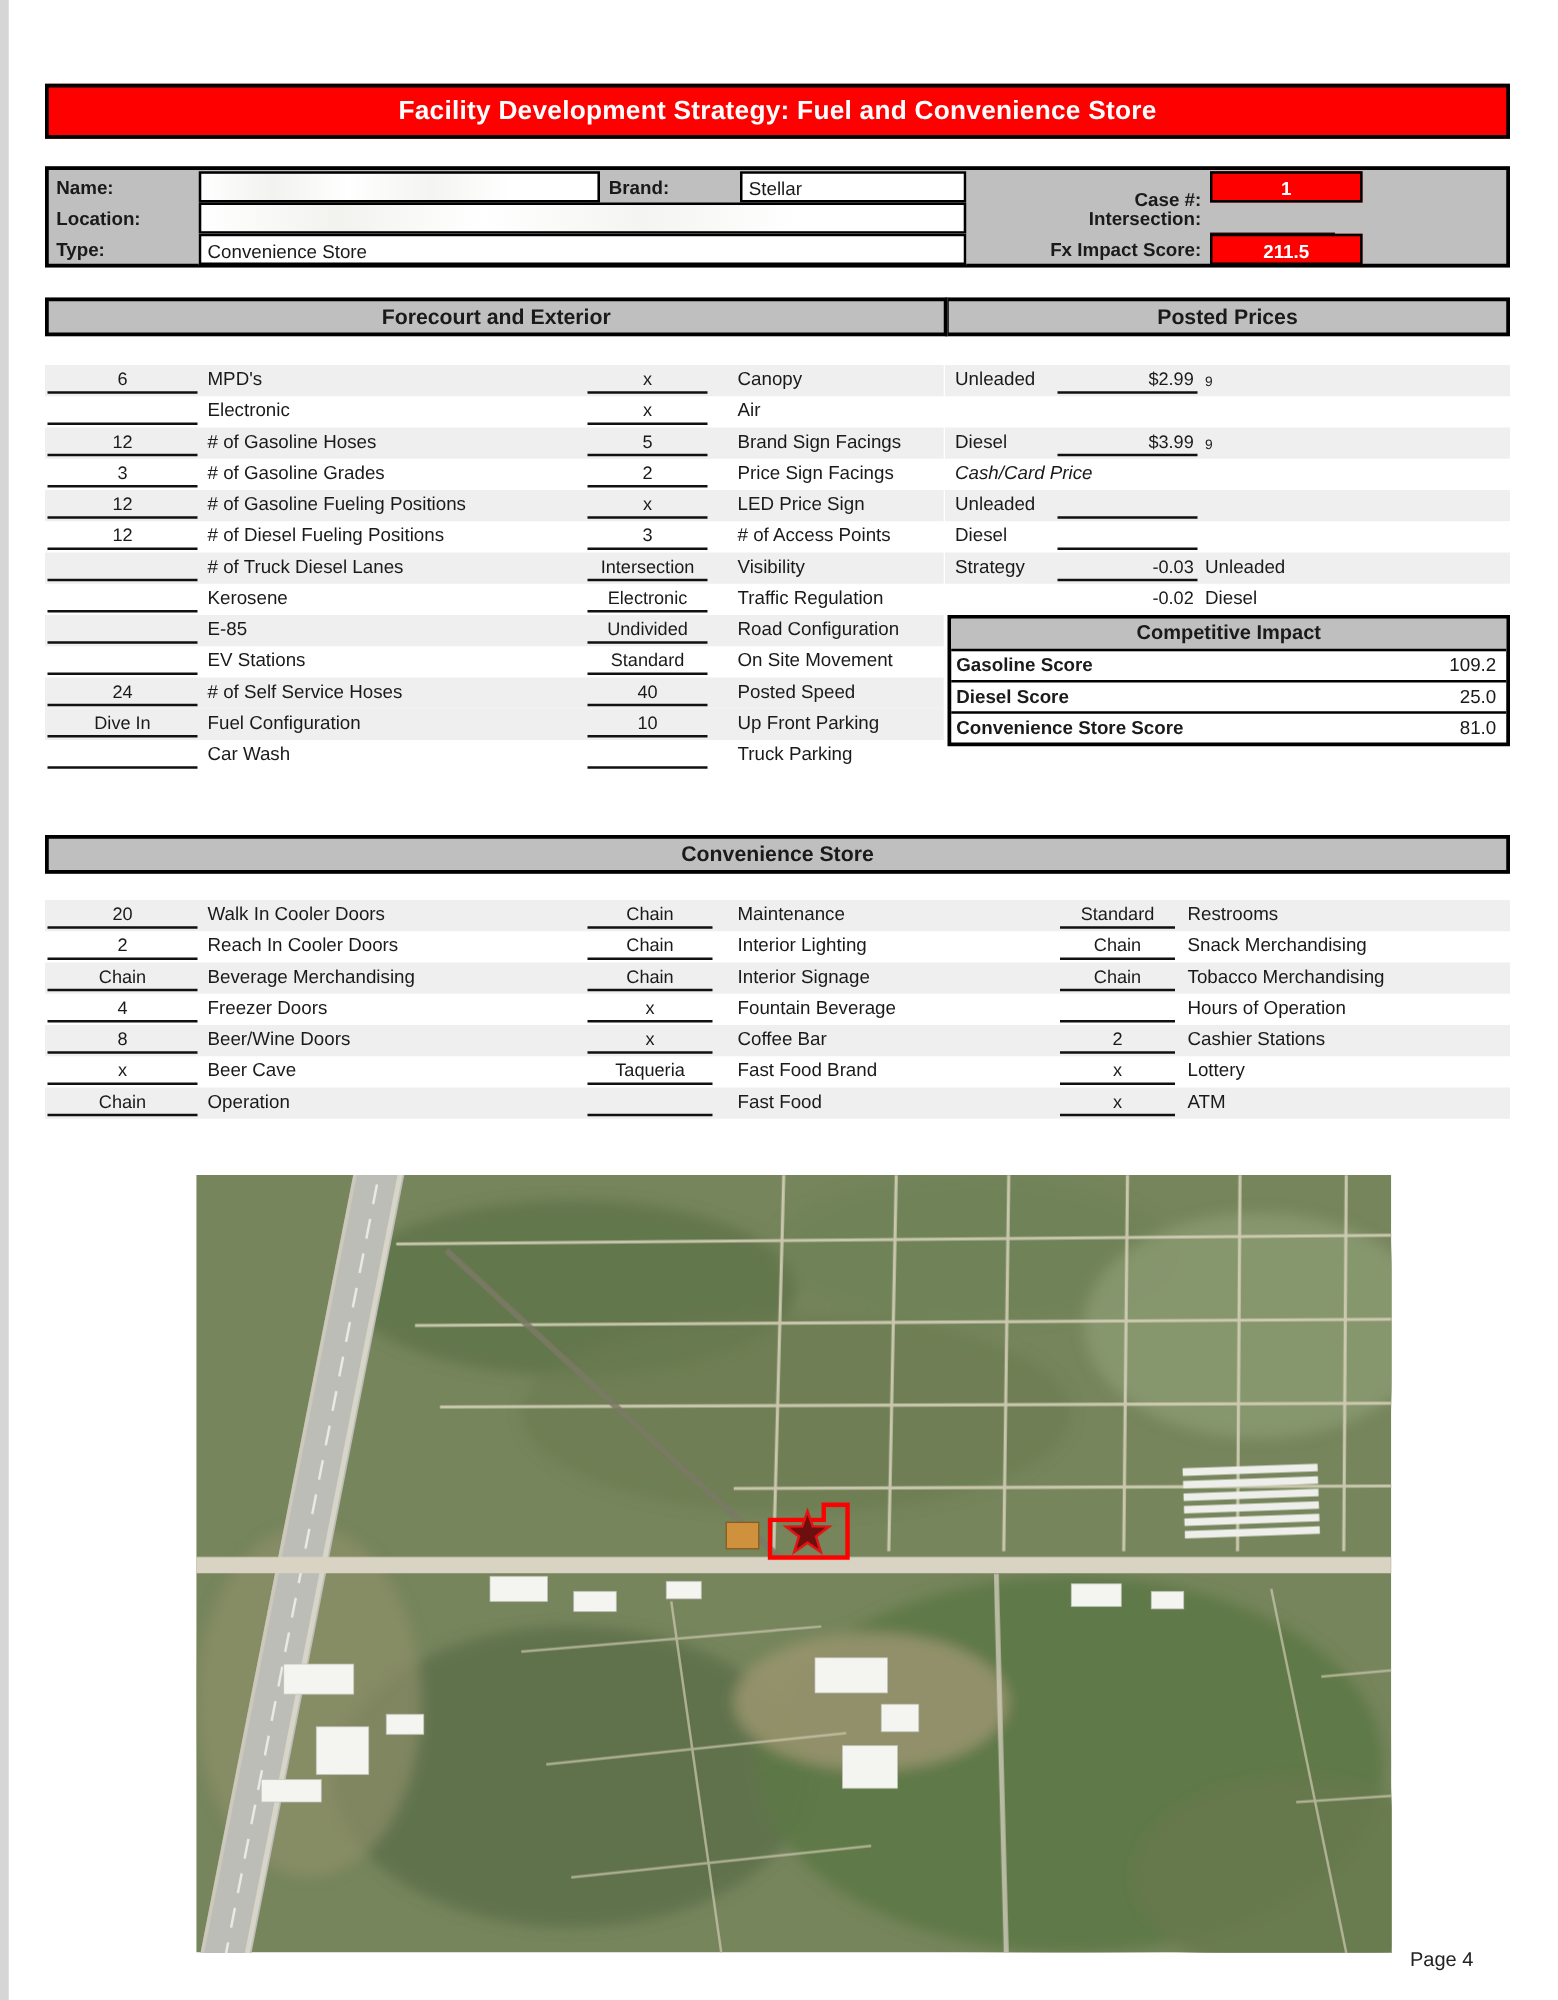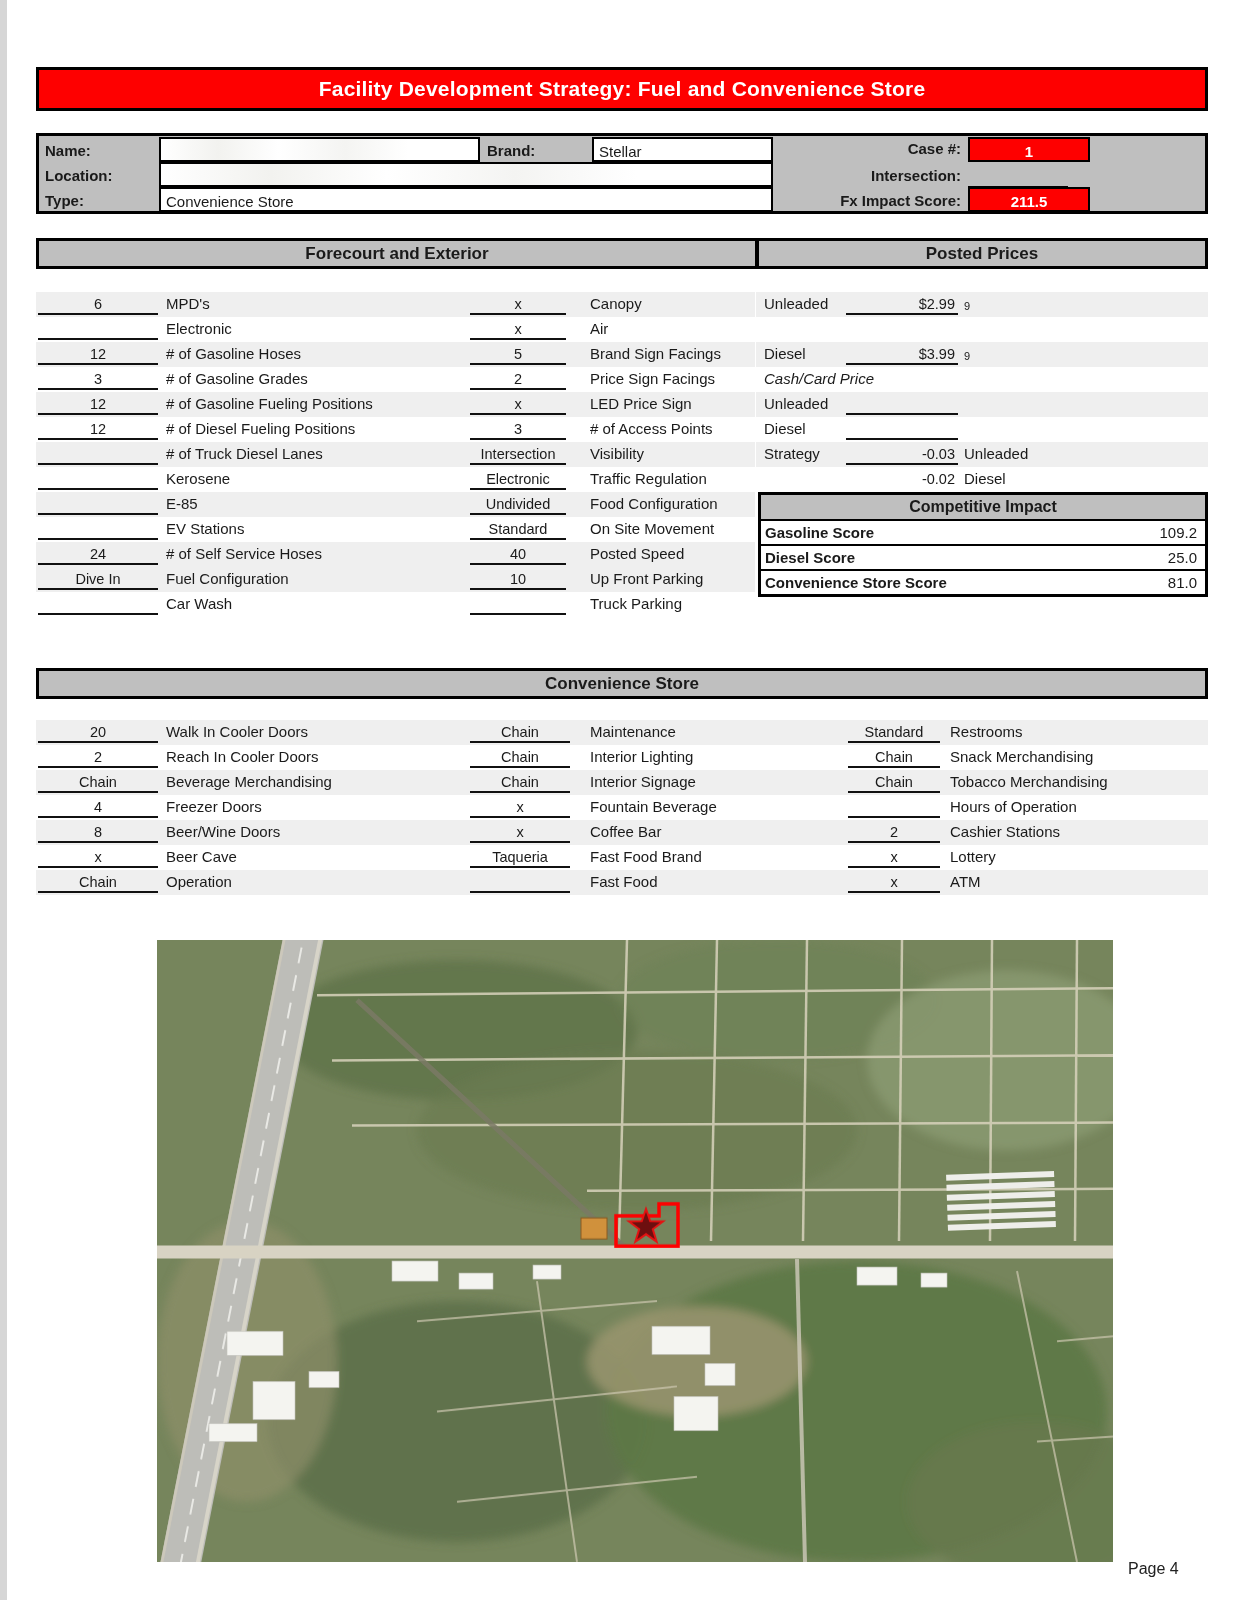--- a/index.html
+++ b/index.html
@@ -56,21 +56,21 @@
 
   <div class="abs title-banner">
     <span>Facility Development Strategy: Fuel and Convenience Store</span>
   </div>
 
   <div class="abs hdr">
     <div class="hcell hlabel" style="left:2px;top:2px;width:118px;">Name:</div>
     <div class="hcell hbox redacted" style="left:120px;top:1px;width:321px;"></div>
     <div class="hcell hlabel" style="left:444px;top:2px;width:108px;">Brand:</div>
     <div class="hcell hbox" style="left:553px;top:1px;width:181px;">Stellar</div>
-    <div class="hcell hright" style="left:736px;top:0;width:192px;">Case #:</div>
+    <div class="hcell hright" style="left:736px;top:12px;width:192px;">Case #:</div>
     <div class="hcell hval red" style="left:929px;top:1px;width:122px;">1</div>
 
     <div class="hcell hlabel" style="left:2px;top:27px;width:118px;">Location:</div>
     <div class="hcell hbox redacted" style="left:120px;top:26px;width:614px;"></div>
     <div class="hcell hright" style="left:736px;top:27px;width:192px;">Intersection:</div>
     <div class="hcell hval white" style="left:929px;top:26px;width:100px;margin-top:24px;">NE</div>
 
     <div class="hcell hlabel" style="left:2px;top:52px;width:118px;">Type:</div>
     <div class="hcell hbox" style="left:120px;top:51px;width:614px;">Convenience Store</div>
     <div class="hcell hright" style="left:736px;top:52px;width:192px;">Fx Impact Score:</div>
@@ -139,21 +139,21 @@
         <span class="cell blank line" style="left:2px;width:120px;"></span>
         <span class="cell lbl" style="left:130px;">Kerosene</span>
         <span class="cell blank line" style="left:434px;width:96px;">Electronic</span>
         <span class="cell lbl" style="left:554px;">Traffic Regulation</span>
       </div>
 
       <div class="row shade">
         <span class="cell blank line" style="left:2px;width:120px;"></span>
         <span class="cell lbl" style="left:130px;">E-85</span>
         <span class="cell blank line" style="left:434px;width:96px;">Undivided</span>
-        <span class="cell lbl" style="left:554px;">Food Configuration</span>
+        <span class="cell lbl" style="left:554px;">Road Configuration</span>
       </div>
 
       <div class="row">
         <span class="cell blank line" style="left:2px;width:120px;"></span>
         <span class="cell lbl" style="left:130px;">EV Stations</span>
         <span class="cell blank line" style="left:434px;width:96px;">Standard</span>
         <span class="cell lbl" style="left:554px;">On Site Movement</span>
       </div>
 
       <div class="row shade">

